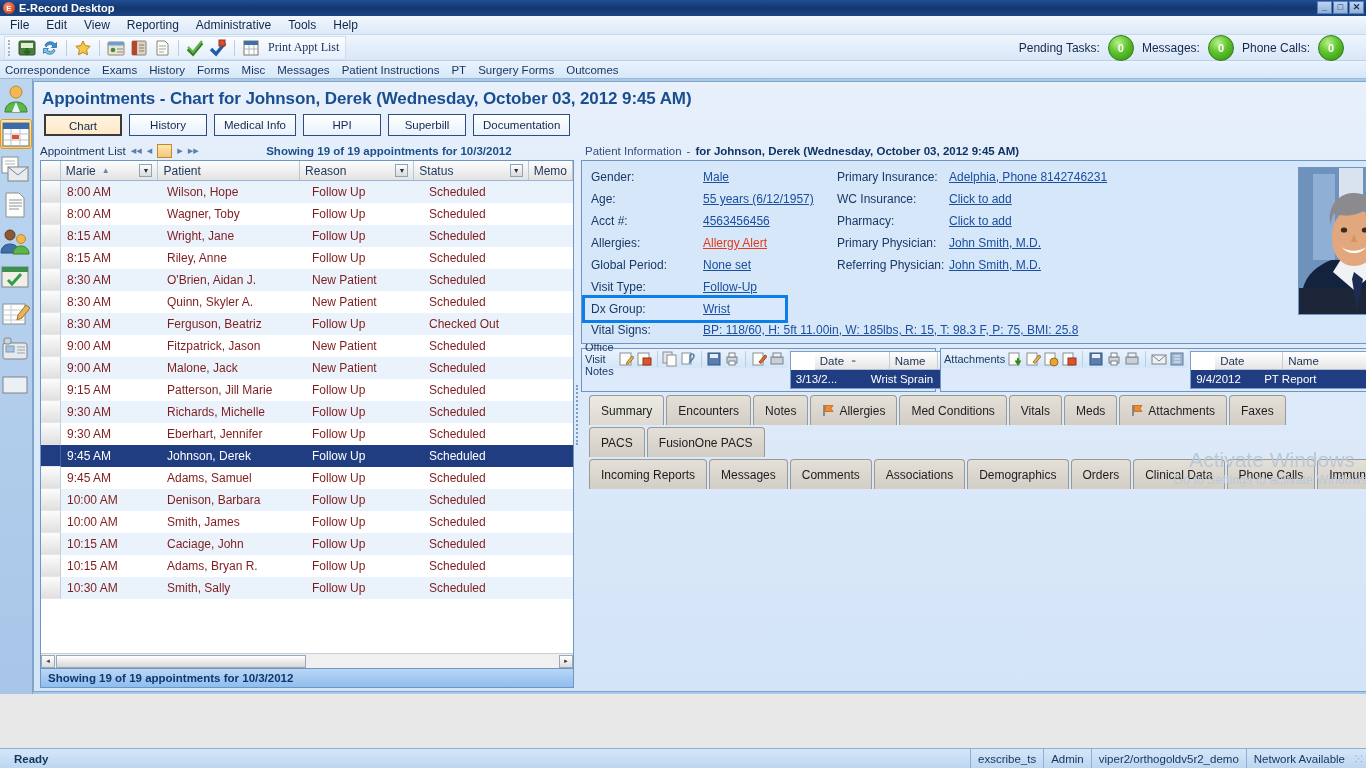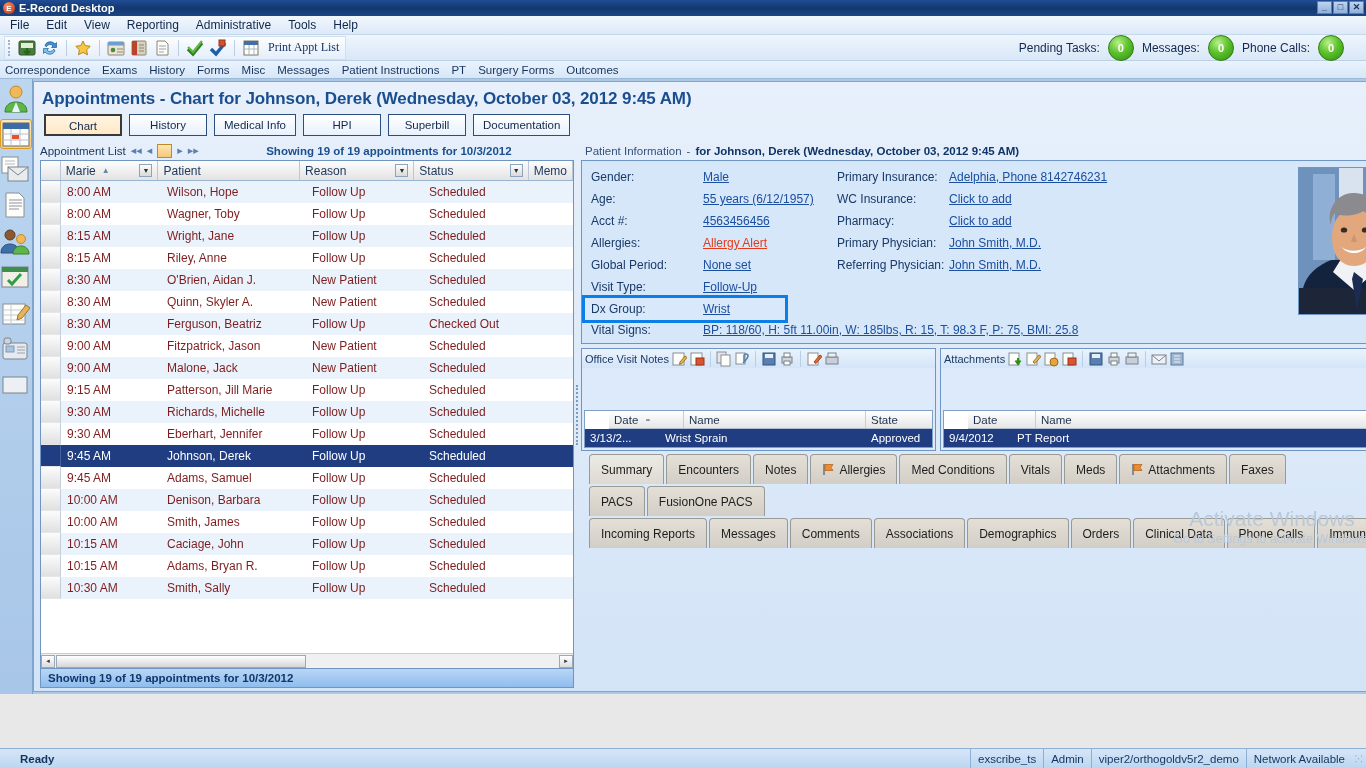--- a/index.html
+++ b/index.html
@@ -200,21 +200,21 @@
     margin-left: -6px; padding-left: 6px; width: 200px;
   }
   .vital-row { padding-left: 9px; height: 20px; display: flex; align-items: center; font-size: 12px; }
   .photo {
     position: absolute; right: 8px; top: 6px; width: 112px; height: 148px;
     border: 1px solid #6f95c4; overflow: hidden; background: #7f9cc4;
   }
 
   
   .lists-area { display: flex; gap: 4px; margin-top: 4px; flex: 0 0 auto; }
-  .list-panel { border: 1px solid #6f95c4; background: #dceafb; display: flex; flex-direction: column; gap: 40px; }
+  .list-panel { border: 1px solid #6f95c4; background: #dceafb; display: flex; flex-direction: row; }
   .lp-notes { width: 355px; }
   .lp-att { flex: 1; }
   .lp-head {
     height: 19px; display: flex; align-items: center; gap: 2px; padding: 0 3px;
     background: linear-gradient(to bottom,#eaf3fd,#d3e5f8); font-size: 11px; color: #1b3a66;
   }
   .lp-head .tbi { width: 16px; height: 16px; }
   .lp-grid { margin: 2px; border: 1px solid #7fa0c6; background: #fff; flex: 1; min-height: 0; }
   .lp-ghead { display: flex; height: 18px; background: linear-gradient(to bottom,#fff,#e6e6e6);
               border-bottom: 1px solid #b0c0d2; font-size: 11.5px; color: #1b3050; margin-left: 24px; }
@@ -242,21 +242,21 @@
   .wm1 { font-size: 21px; }
   .wm2 { font-size: 12.5px; }
 
   
   .statusbar {
     position: absolute; left: 0; bottom: 0; width: 1366px; height: 20px;
     background: linear-gradient(to bottom,#d6e6f8,#bcd6f1);
     border-top: 1px solid #8fb0d6;
     display: flex; align-items: center; font-size: 11.5px; color: #12345e;
   }
-  .sb-left { padding-left: 20px; font-weight: bold; flex: 1; }
+  .sb-left { padding-left: 14px; font-weight: bold; flex: 1; }
   .sb-cell { border-left: 1px solid #8fb0d6; padding: 0 7px; height: 100%;
              display: flex; align-items: center; }
   .sb-grip { width: 14px; color: #7e97b4; font-size: 9px; letter-spacing: -1px; padding-left: 3px; }
 </style>
 </head>
 <body>
 
 <div id="app">
 
   <div class="titlebar">

